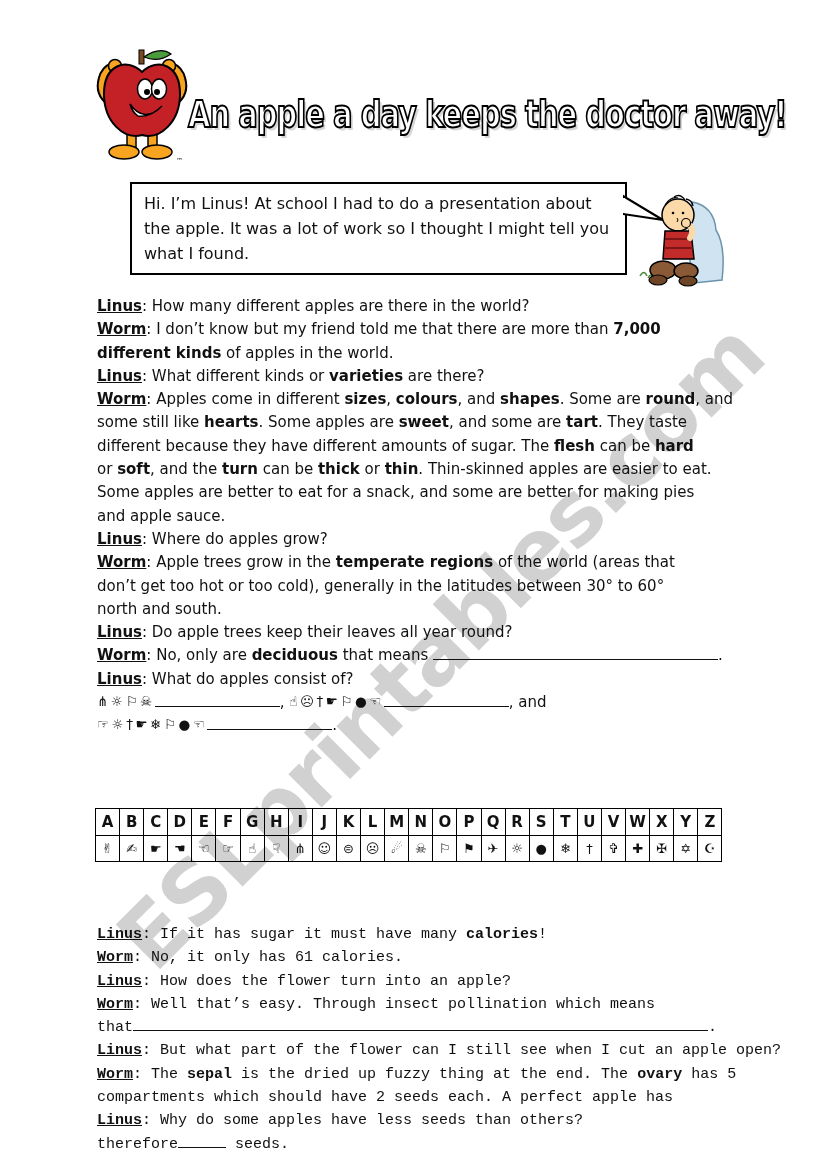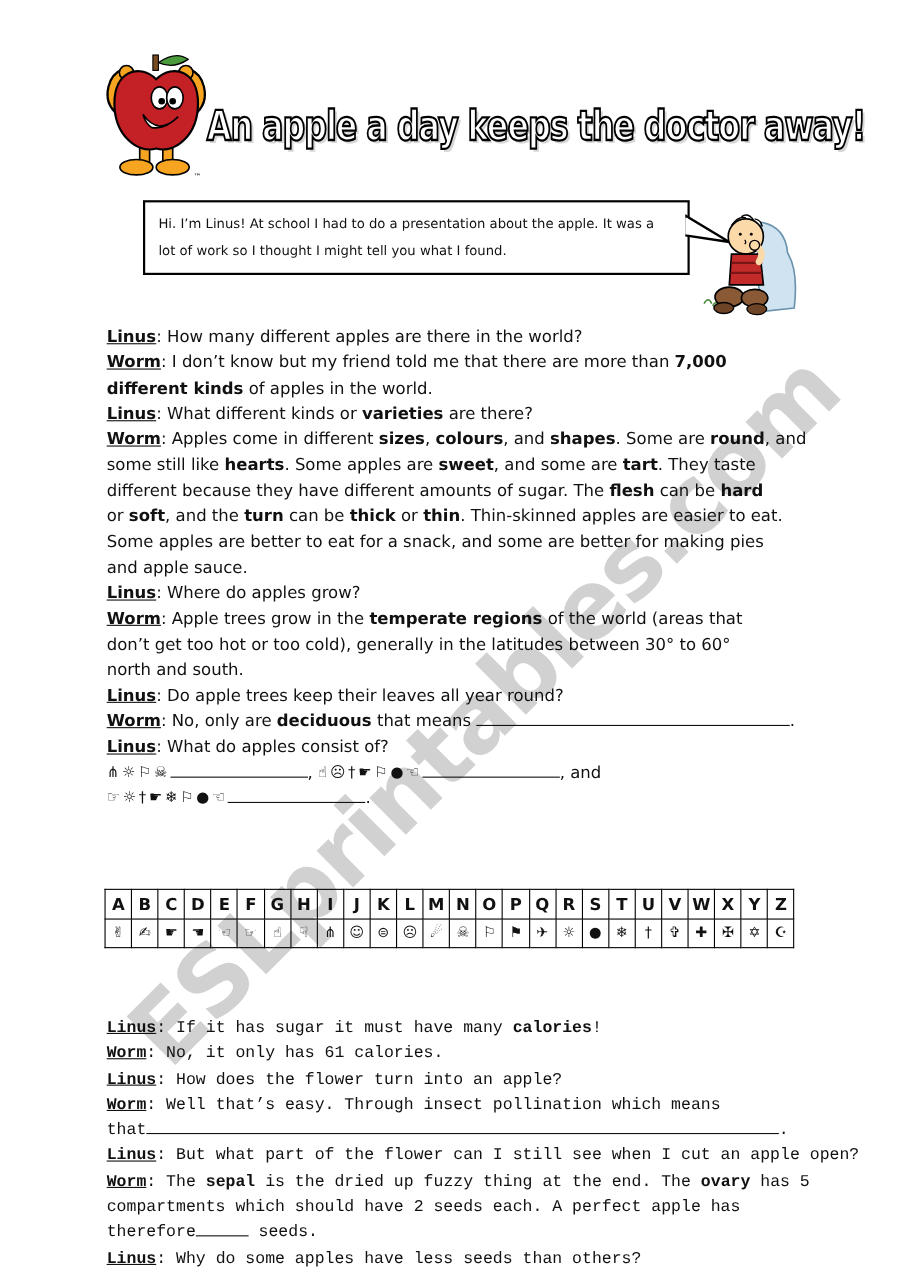--- a/index.html
+++ b/index.html
@@ -10,21 +10,21 @@
              z-index:0;white-space:nowrap;pointer-events:none;}
   .content{position:absolute;inset:0;z-index:1;}
   
   .mascot{position:absolute;left:94px;top:44px;}
   .page-title{position:absolute;left:188px;top:92px;margin:0;font-size:29px;font-weight:800;
               letter-spacing:-1px;white-space:nowrap;color:#fff;
               -webkit-text-stroke:1.6px #000;text-shadow:2.5px 2.5px 0 #d7d7d7;
               transform:scaleY(1.3);transform-origin:left top;}
   
   .bubble{position:absolute;left:130px;top:182px;width:497px;box-sizing:border-box;
-          border:2.5px solid #000;background:#fff;padding:7px 12px;font-size:12px;line-height:25px;}
+          border:2.5px solid #000;background:#fff;padding:7px 12px;font-size:16px;line-height:25px;}
   .bubble-pointer{position:absolute;left:100%;margin-left:-2px;top:10px;}
   .linus{position:absolute;left:634px;top:186px;}
   
   .dialogue{position:absolute;width:648px;}
   .d1{left:97px;top:295px;}
   .d2{left:97px;top:923px;font-family:Liberation Mono, monospace;}
   .line{white-space:nowrap;height:23.3px;line-height:23.3px;font-size:15px;}
   .line .b{font-weight:700;}
   .line .u{text-decoration:underline;text-align:right;}
   .line .sym{font-size:13.5px;letter-spacing:2.5px;position:relative;top:-1px;}
@@ -175,18 +175,18 @@
 
     <section class="dialogue d2">
         <div class="line"><span class="b u">Linus</span><span>: If it has sugar it must have many </span><span class="b">calories</span><span>!</span></div>
         <div class="line"><span class="b u">Worm</span><span>: No, it only has 61 calories.</span></div>
         <div class="line"><span class="b u">Linus</span><span>: How does the flower turn into an apple?</span></div>
         <div class="line"><span class="b u">Worm</span><span>: Well that’s easy. Through insect pollination which means</span></div>
         <div class="line"><span>that</span><span class="blank" style="width: 575px;"></span><span>.</span></div>
         <div class="line"><span class="b u">Linus</span><span>: But what part of the flower can I still see when I cut an apple open?</span></div>
         <div class="line"><span class="b u">Worm</span><span>: The </span><span class="b">sepal</span><span> is the dried up fuzzy thing at the end. The </span><span class="b">ovary</span><span> has 5</span></div>
         <div class="line"><span>compartments which should have 2 seeds each. A perfect apple has</span></div>
+        <div class="line"><span class="b u">Linus</span><span>: Why do some apples have less seeds than others?</span></div>
         <div class="line"><span>therefore</span><span class="blank" style="width: 48px;"></span><span> seeds.</span></div>
-        <div class="line"><span class="b u">Linus</span><span>: Why do some apples have less seeds than others?</span></div>
       </section>
 
   </div>
 </div>
 
 </body></html>

